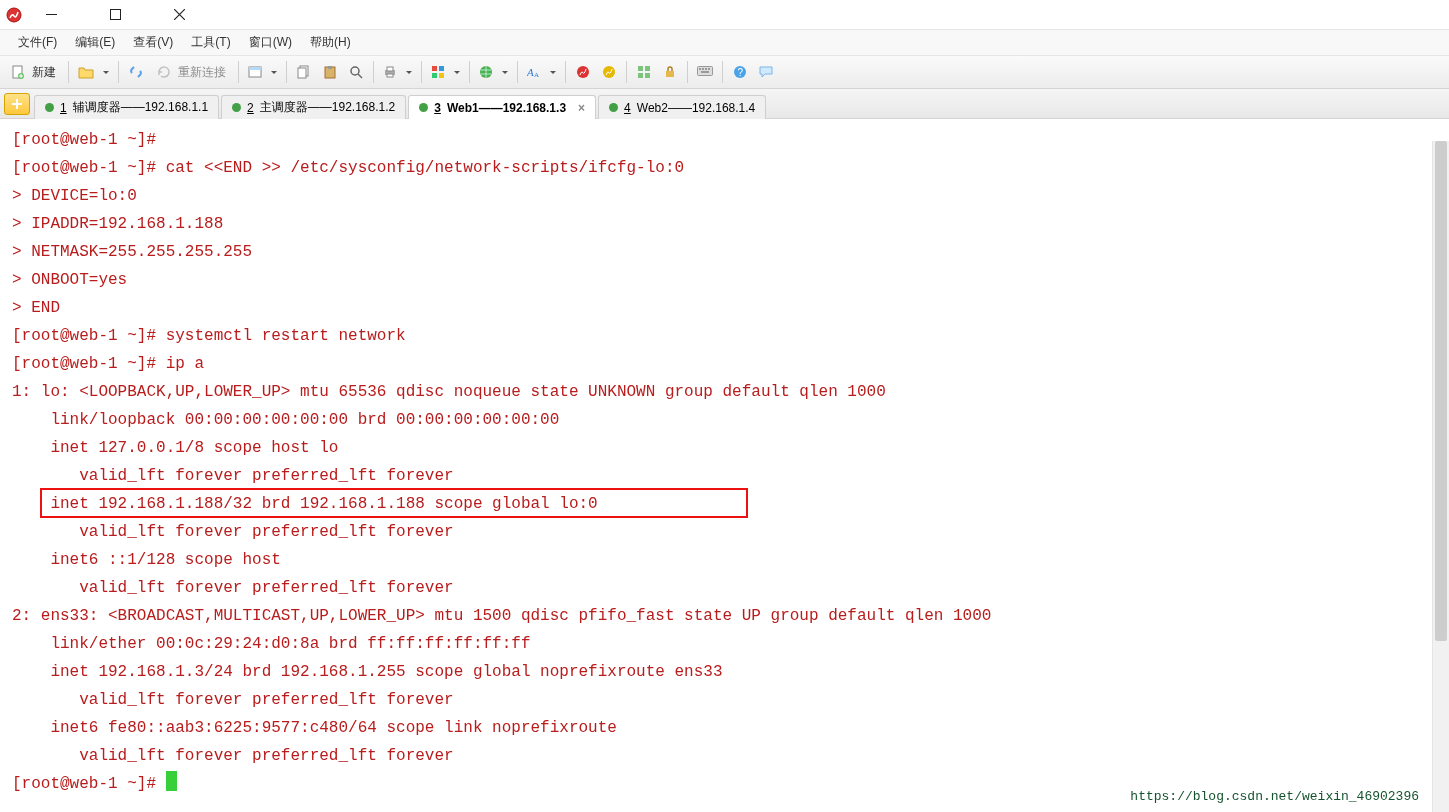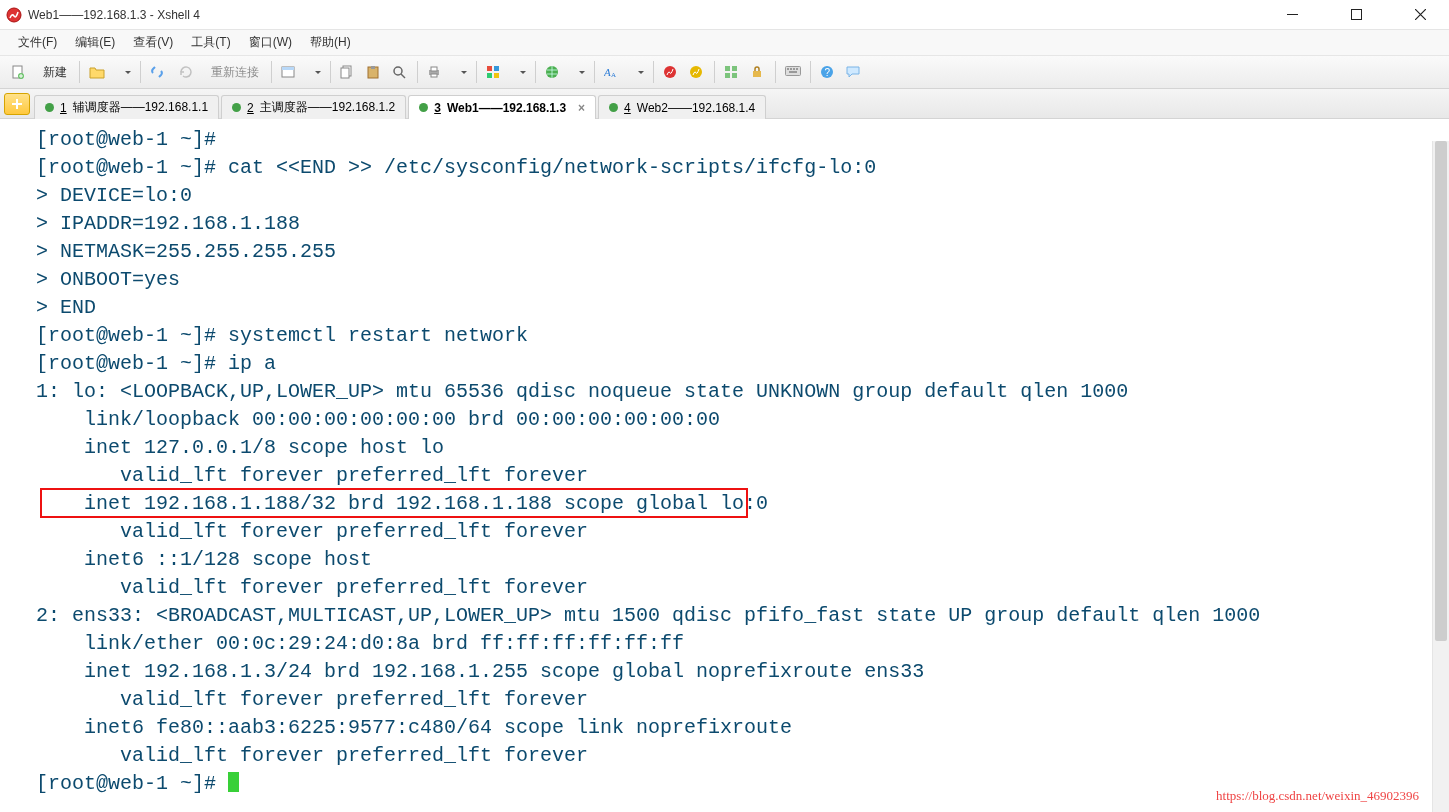--- a/index.html
+++ b/index.html
@@ -14,65 +14,64 @@
   .win-btn { width:46px; height:30px; display:flex; align-items:center;
              justify-content:center; color:#222; }
   .win-btn svg { width:11px; height:11px; }
   .menubar { height:26px; display:flex; align-items:flex-start; padding:2px 6px 0 10px;
              background:#f8f8f8; border-bottom:1px solid #e6e6e6; gap:2px; }
   .menu-item { padding:2px 8px; font-size:12px; color:#333; }
   .toolbar { height:33px; background:linear-gradient(#fafafa,#ececec);
              border-bottom:1px solid #d4d4d4; display:flex; align-items:center;
              padding:0 4px; gap:2px; }
   .tbtn { height:24px; min-width:24px; display:flex; align-items:center;
-          padding:0 3px; border:1px solid transparent;
-          border-radius:2px; gap:18px; }
+          justify-content:center; padding:0 3px; border:1px solid transparent;
+          border-radius:2px; gap:7px; }
   .tbtn.labelled { padding:0 6px; }
   .tbtn .txt { font-size:12px; color:#333; }
   .sep { width:1px; height:22px; background:#cfcfcf; margin:0 3px; }
   .drop::after { content:""; display:inline-block; margin-left:2px;
                  border:3px solid transparent; border-top-color:#555; transform:translateY(2px);}
   .tabbar { height:30px; background:linear-gradient(#f5f5f5,#e8e8e8);
             border-bottom:1px solid #d4d4d4; display:flex; align-items:flex-end;
             padding-left:4px; }
   .addtab { width:26px; height:22px; margin-right:4px; margin-bottom:3px;
             background:linear-gradient(#ffe28a,#ffc83d); border:1px solid #d6a400;
             border-radius:3px; display:flex; align-items:center; justify-content:center;
             color:#fff; font-weight:bold; font-size:14px; }
   .tab { display:flex; align-items:center; height:24px; padding:0 10px;
          border:1px solid #cfcfcf; border-bottom:none; margin-right:2px;
          background:#f0f0f0; border-top-left-radius:3px; border-top-right-radius:3px;
          gap:6px; font-size:12px; position:relative; top:1px; }
   .tab.active { background:#fff; font-weight:bold; }
   .tab .bullet { width:9px; height:9px; border-radius:50%; background:#43a047; }
   .tab .close { margin-left:6px; color:#888; font-size:12px; }
   .terminal { padding:7px 12px; font-family:"Courier New",Consolas,monospace;
-              font-size:20px; line-height:28px; color:#0c4a6e; white-space:pre;margin-left:24px; }
+              font-size:16px; line-height:28px; color:#b91c1c; white-space:pre; }
   .hl-box { position:absolute; border:2px solid #e11; pointer-events:none; }
   .cursor { display:inline-block; width:11px; height:20px; background:#38d038;
             vertical-align:-3px; }
   .scrollbar { position:absolute; right:0; top:141px; bottom:0; width:17px;
                background:#f1f1f1; border-left:1px solid #e5e5e5; }
   .scrollbar .thumb { position:absolute; left:2px; right:2px; top:0; height:500px;
                       background:#cdcdcd; border-radius:2px; }
-  .watermark { position:absolute; right:30px; bottom:8px; color:#ef4444;
-               font-size:13px; font-family:Liberation Serif, serif; }
+  .watermark { position:absolute; right:30px; bottom:8px; color:#14532d;
+               font-size:13px; font-family:Liberation Mono, monospace; }
   svg { display:block; }
 </style>
 </head>
 <body>
 
 <div class="titlebar">
   <span class="app-icon">
     <svg viewBox="0 0 16 16">
         <circle cx="8" cy="8" r="7" fill="#d33" stroke="#a11"></circle>
         <path d="M4 11 Q6 6 8 9 Q10 12 12 5" stroke="#fff" stroke-width="1.5" fill="none"></path>
       </svg>
   </span>
-  <span class="title">Web1——192.168.1.3 - Xshell 4</span>
   <div class="win-btns">
     <div class="win-btn">
       <svg viewBox="0 0 11 11">
           <rect y="5" width="11" height="1" fill="#222"></rect>
         </svg>
     </div>
     <div class="win-btn">
       <svg viewBox="0 0 11 11">
           <rect x="0.5" y="0.5" width="10" height="10" fill="none" stroke="#222"></rect>
         </svg>

